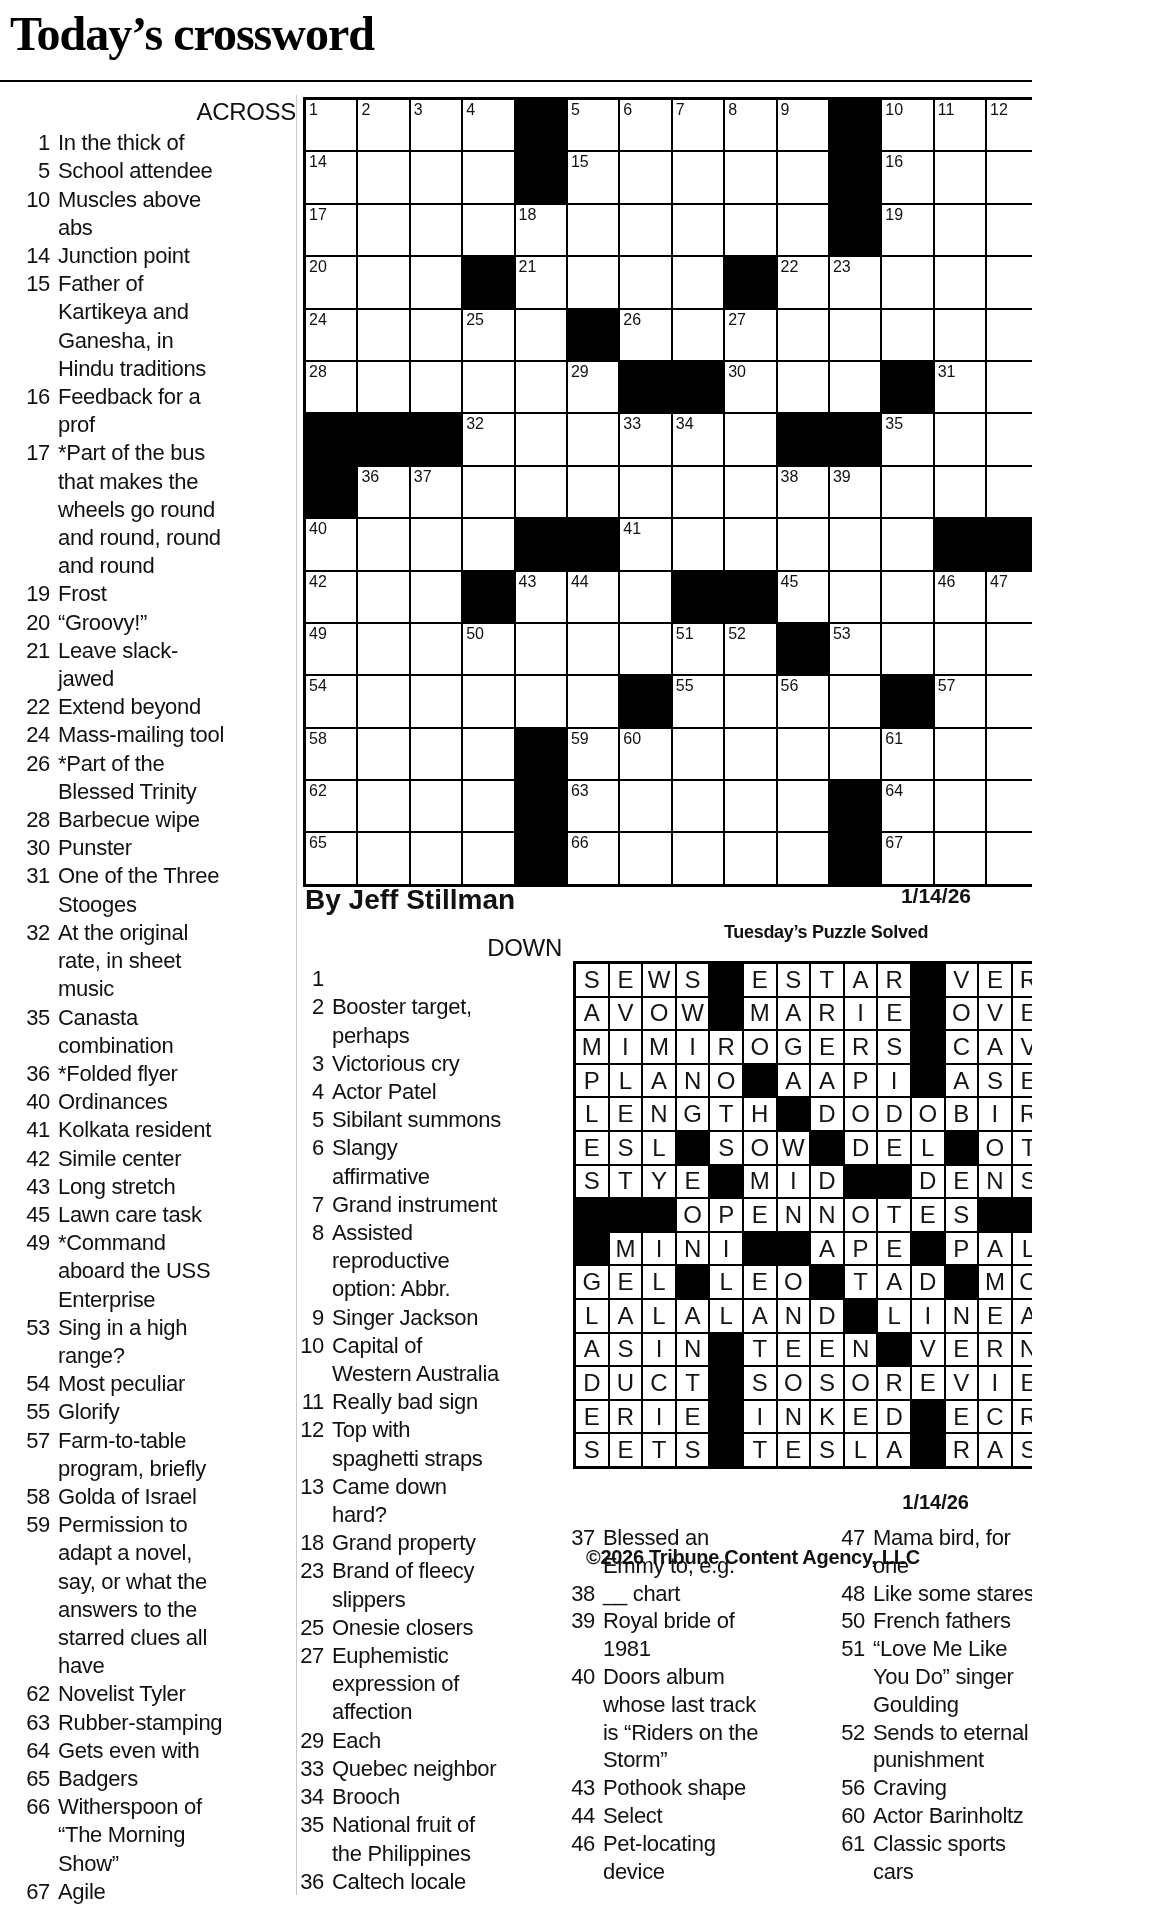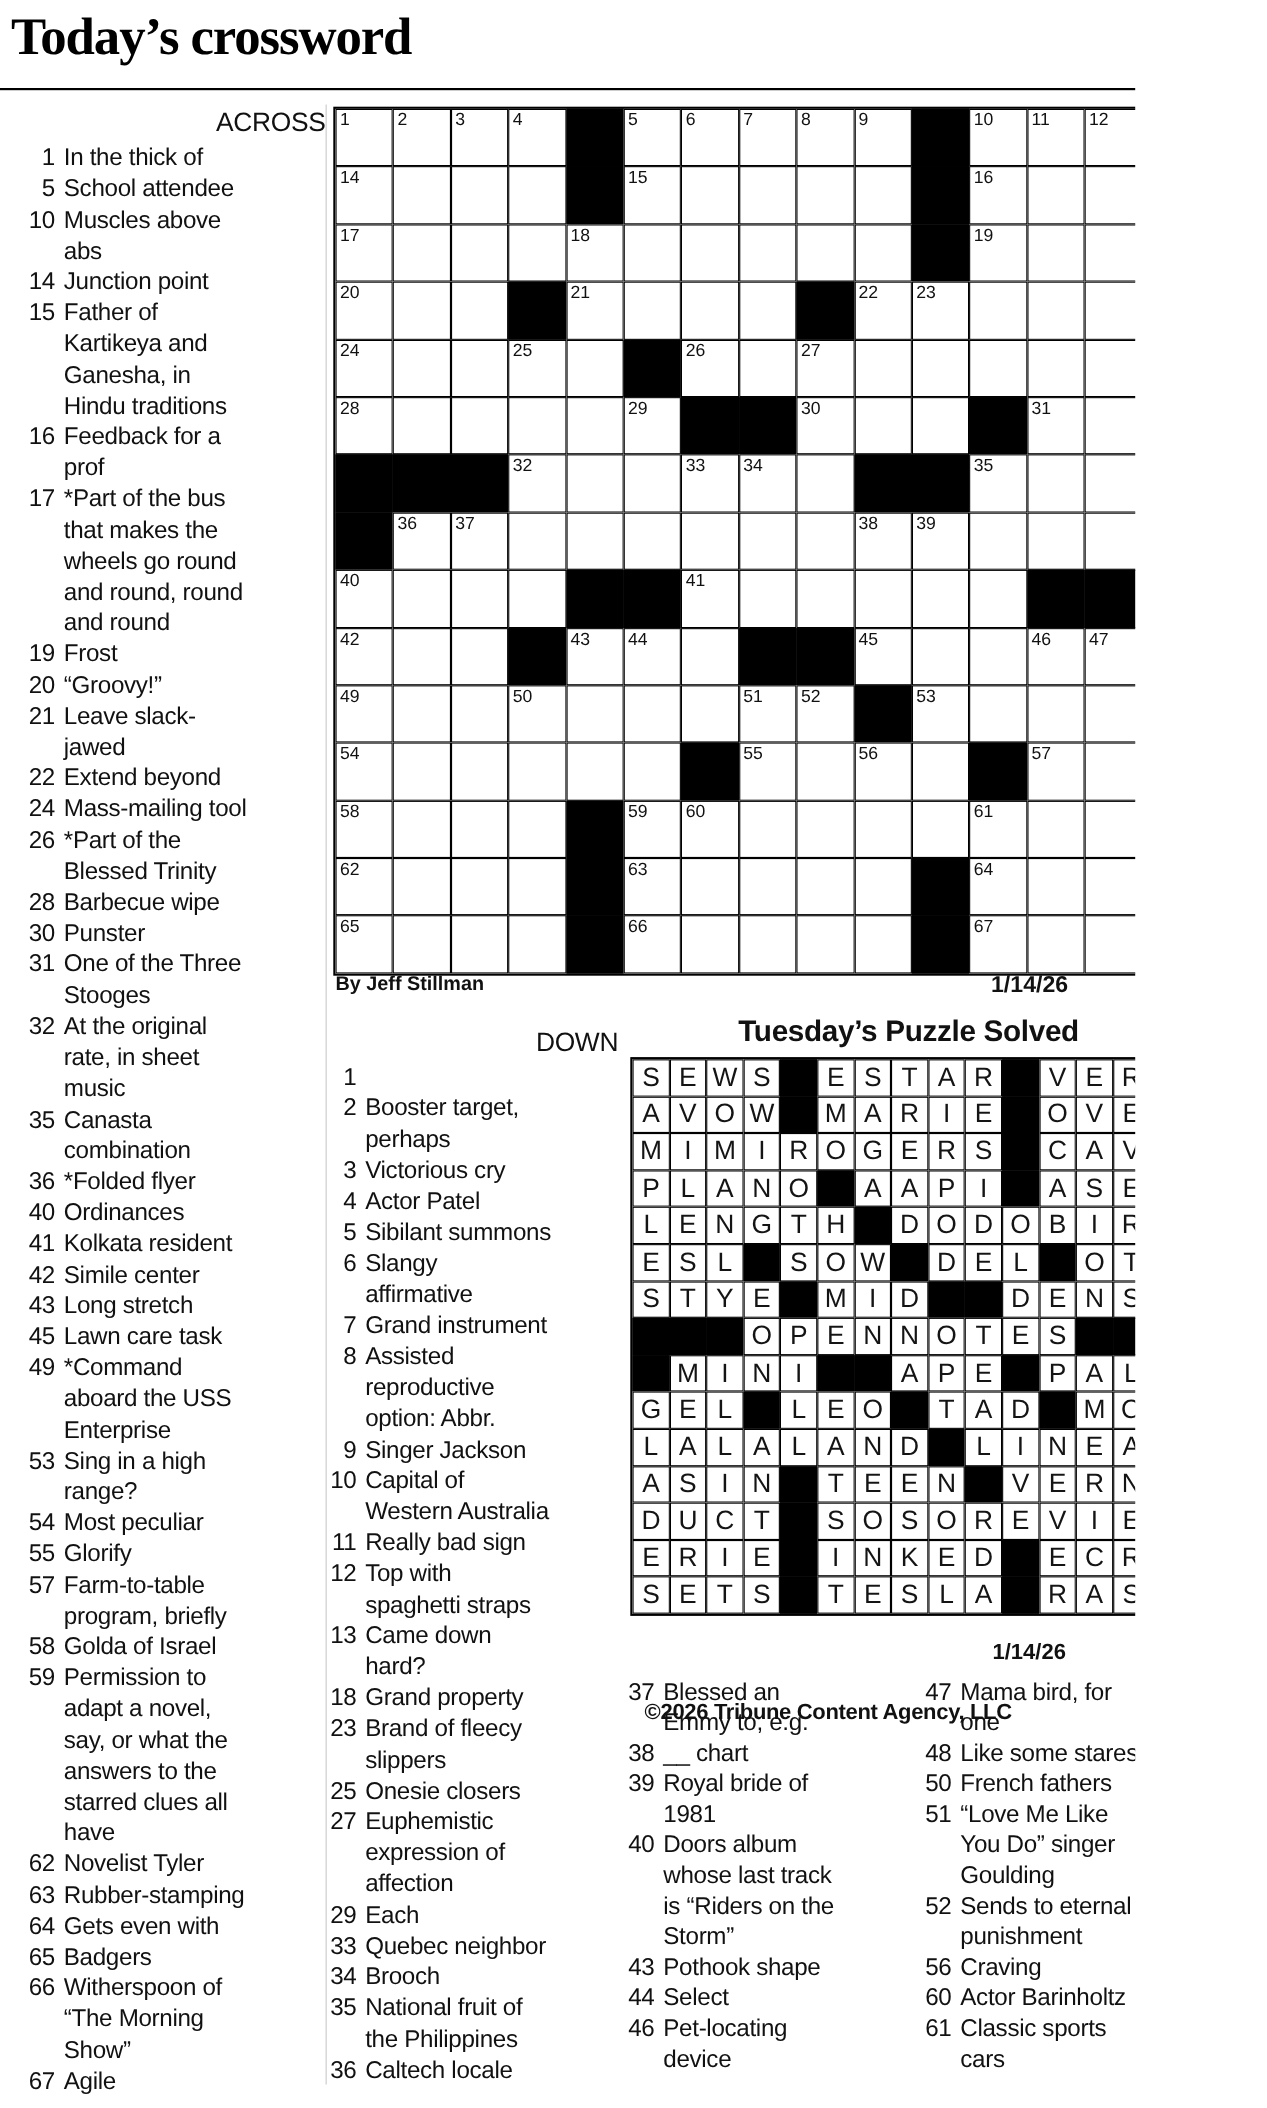--- a/index.html
+++ b/index.html
@@ -25,25 +25,25 @@
   #down-col2 { left:555px; top:1524px; width:268px; }
   #down-col3 { left:825px; top:1524px; width:282px; }
 
   #main-grid { position:absolute; left:303px; top:97px; display:grid;
                grid-template-columns:repeat(15,52.4px); grid-auto-rows:52.4px;
                border:2px solid #000; background:#fff; }
   #main-grid .cell { position:relative; border:1px solid #000; background:#fff; }
   #main-grid .cell.blk { background:#000; }
   #main-grid .gnum { position:absolute; top:1px; left:3px; font-size:16px; line-height:17px; color:#111; }
 
-  .byline { position:absolute; left:305px; top:884px; font-weight:bold; font-size:18px; }
+  .byline { position:absolute; left:305px; top:884px; font-weight:bold; font-size:28px; }
   .pdate  { position:absolute; right:61px; top:884px; font-weight:bold; font-size:21px; }
 
   .solved-header { position:absolute; left:570px; top:922px; width:512px; text-align:center;
-                   font-weight:bold; font-size:27px; letter-spacing:-0.3px; }
+                   font-weight:bold; font-size:18px; letter-spacing:-0.3px; }
   #solved-grid { position:absolute; left:573px; top:961px; display:grid;
                  grid-template-columns:repeat(15,33.6px); grid-auto-rows:33.6px;
                  border:2px solid #000; background:#fff; }
   #solved-grid .cell { border:1px solid #000; background:#fff; display:flex;
                        align-items:center; justify-content:center;
                        font-size:24px; color:#141414; }
   #solved-grid .cell.blk { background:#000; }
 
   .copyright { position:absolute; left:571px; top:1546px; font-weight:bold; font-size:20px; letter-spacing:-0.3px;margin-left:15px; }
   .sdate     { position:absolute; right:63px; top:1491px; font-weight:bold; font-size:20px; }

